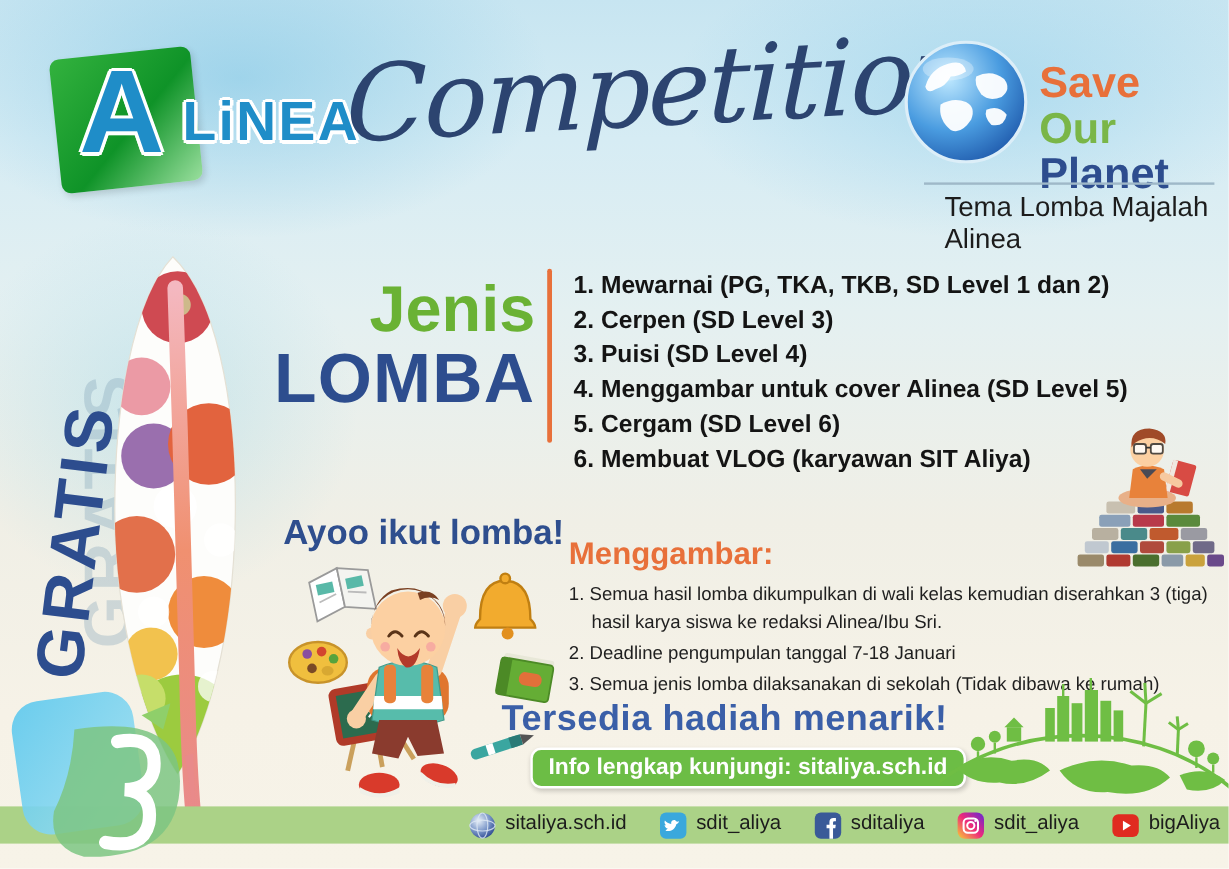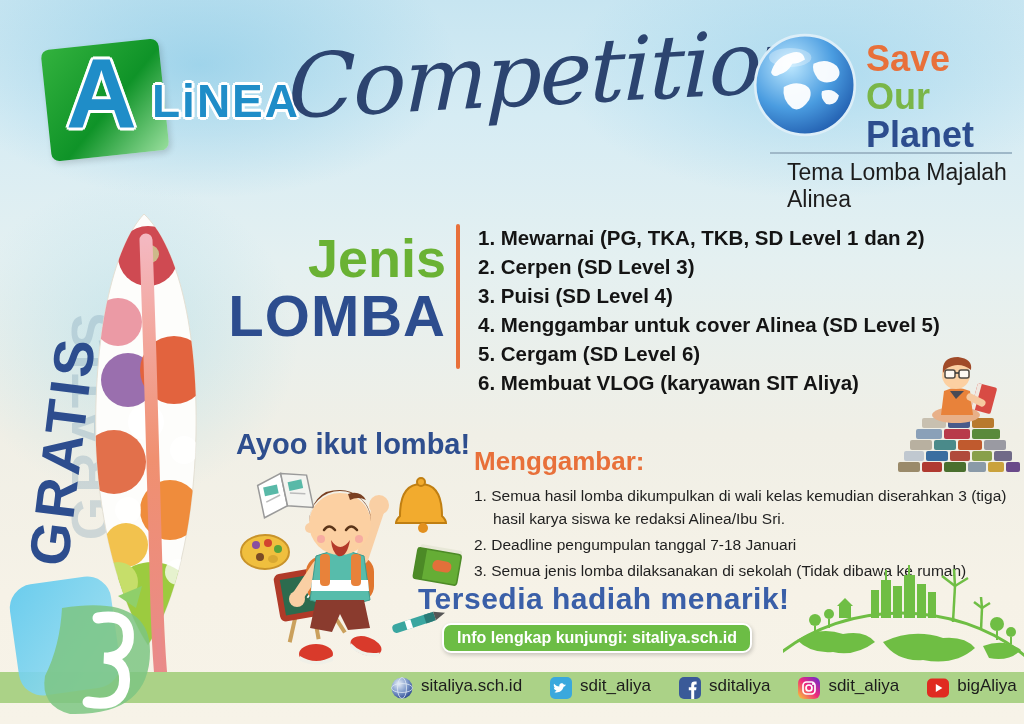--- a/index.html
+++ b/index.html
@@ -19,21 +19,21 @@
     box-shadow:2px 3px 6px rgba(0,0,0,.15);}
   .logo-a{position:absolute;left:66px;top:44px;font-size:98px;font-weight:800;color:#1f8dc8;line-height:1;}
   .logo-rest{position:absolute;left:152px;top:78px;font-size:46px;font-weight:800;color:#1f8dc8;letter-spacing:2px;line-height:1;}
   .script-title{position:absolute;left:288px;top:22px;font-family:"DejaVu Serif",serif;font-style:italic;
     font-size:88px;color:#2c4470;transform:rotate(-3deg) skewX(-4deg);letter-spacing:-2px;white-space:nowrap;}
   .tagline{position:absolute;left:36px;top:162px;font-family:"DejaVu Serif",serif;font-style:italic;font-weight:700;
     font-size:23px;color:#e8742c;text-shadow:1px 1px 0 #fff;white-space:nowrap;}
 
   
   .globe-svg{position:absolute;left:752px;top:32px;width:106px;height:106px;}
-  .sop{position:absolute;left:866px;top:40px;font-weight:800;line-height:38px;font-size:36px;letter-spacing:0;}
+  .sop{position:absolute;left:866px;top:50px;font-weight:800;line-height:38px;font-size:36px;letter-spacing:0;}
   .sop .w1{color:#e8703a;display:block;}
   .sop .w2{color:#7ab648;display:block;}
   .sop .w3{color:#2d4d8e;display:block;}
   .sop-line{position:absolute;left:770px;top:152px;width:242px;height:2px;background:#9fb8c8;}
   .sop-caption{position:absolute;left:787px;top:159px;font-size:23px;color:#1c1c1c;}
 
   
   .gratis{position:absolute;left:-88px;top:418px;width:300px;text-align:center;transform:rotate(-83deg);
     font-size:56px;font-weight:800;color:#2d4d8e;letter-spacing:4px;z-index:2;}
   .gratis-ghost{position:absolute;left:-60px;top:392px;width:300px;text-align:center;transform:rotate(-90deg);
@@ -51,21 +51,21 @@
   .ayoo{position:absolute;left:236px;top:428px;font-size:29px;font-weight:800;color:#2e4e8e;z-index:3;}
   .boy-svg{position:absolute;left:220px;top:456px;width:242px;height:218px;z-index:3;}
 
   
   .ketentuan-title{position:absolute;left:474px;top:446px;font-size:26px;font-weight:800;color:#e8703a;}
   .ketentuan-list{position:absolute;left:474px;top:484px;width:542px;font-size:15.5px;color:#1f1f1f;line-height:23px;}
   .ketentuan-list .k-item{padding-left:19px;text-indent:-19px;margin-bottom:3px;}
 
   .prize{position:absolute;left:418px;top:582px;font-size:30px;font-weight:800;color:#3a5fa8;letter-spacing:.5px;}
   .info-btn{position:absolute;left:442px;top:623px;background:#6cbd45;border:2px solid #fff;border-radius:9px;
-    color:#fff;font-size:16px;font-weight:600;padding:4px 13px;box-shadow:1px 2px 4px rgba(0,0,0,.2);cursor:pointer;}
+    color:#fff;font-size:19px;font-weight:600;padding:4px 13px;box-shadow:1px 2px 4px rgba(0,0,0,.2);cursor:pointer;}
 
   .reader-svg{position:absolute;left:892px;top:355px;width:132px;height:130px;z-index:3;}
   .eco-svg{position:absolute;left:783px;top:560px;width:241px;height:112px;z-index:3;}
   .decor-svg{position:absolute;left:0;top:556px;width:240px;height:168px;z-index:4;}
 
   
   .footer-bar{position:absolute;left:0;top:672px;width:1024px;height:31px;background:#abd287;z-index:3;}
   .footer-links{position:absolute;left:390px;top:672px;right:10px;height:31px;display:flex;align-items:center;
     gap:27px;z-index:5;}
   .footer-link{display:flex;align-items:flex-start;gap:7px;cursor:pointer;}

